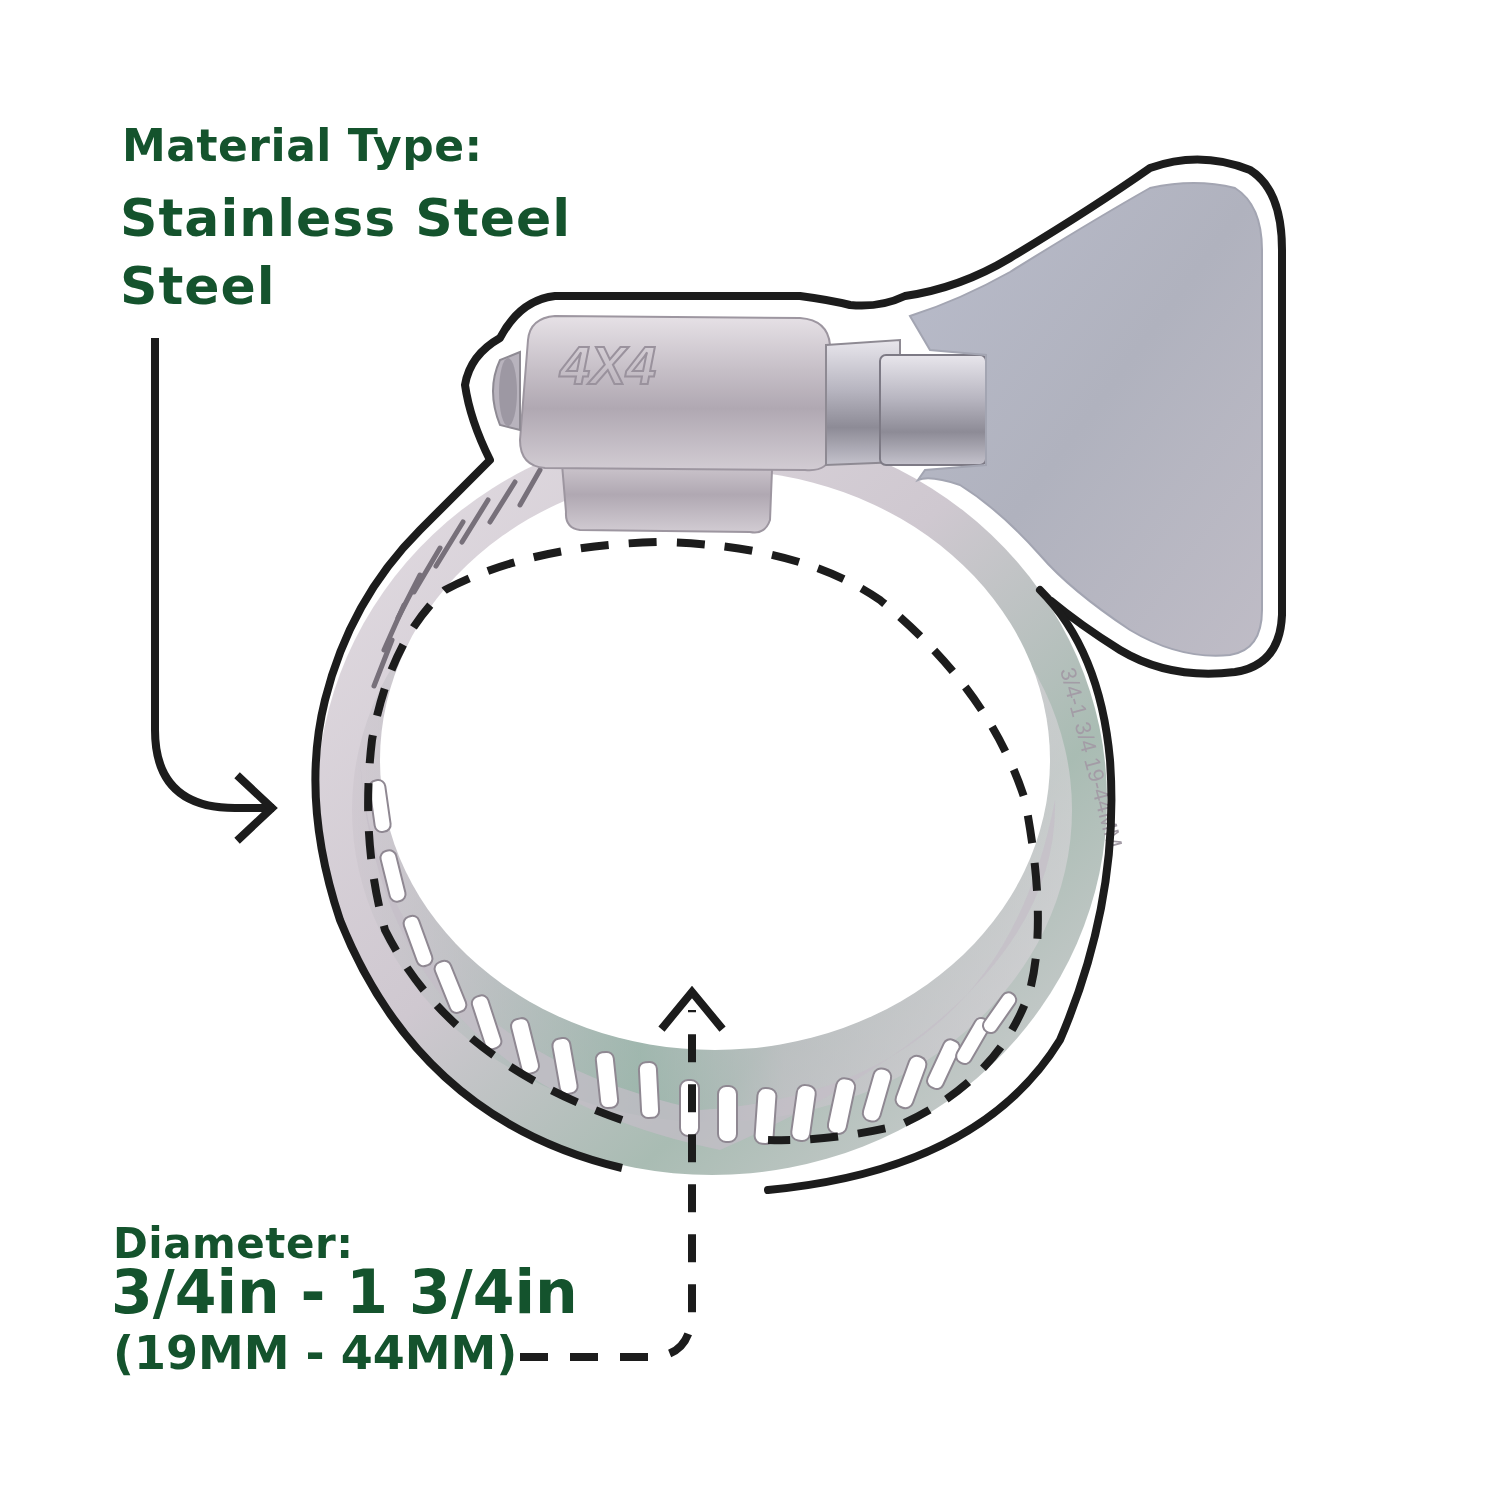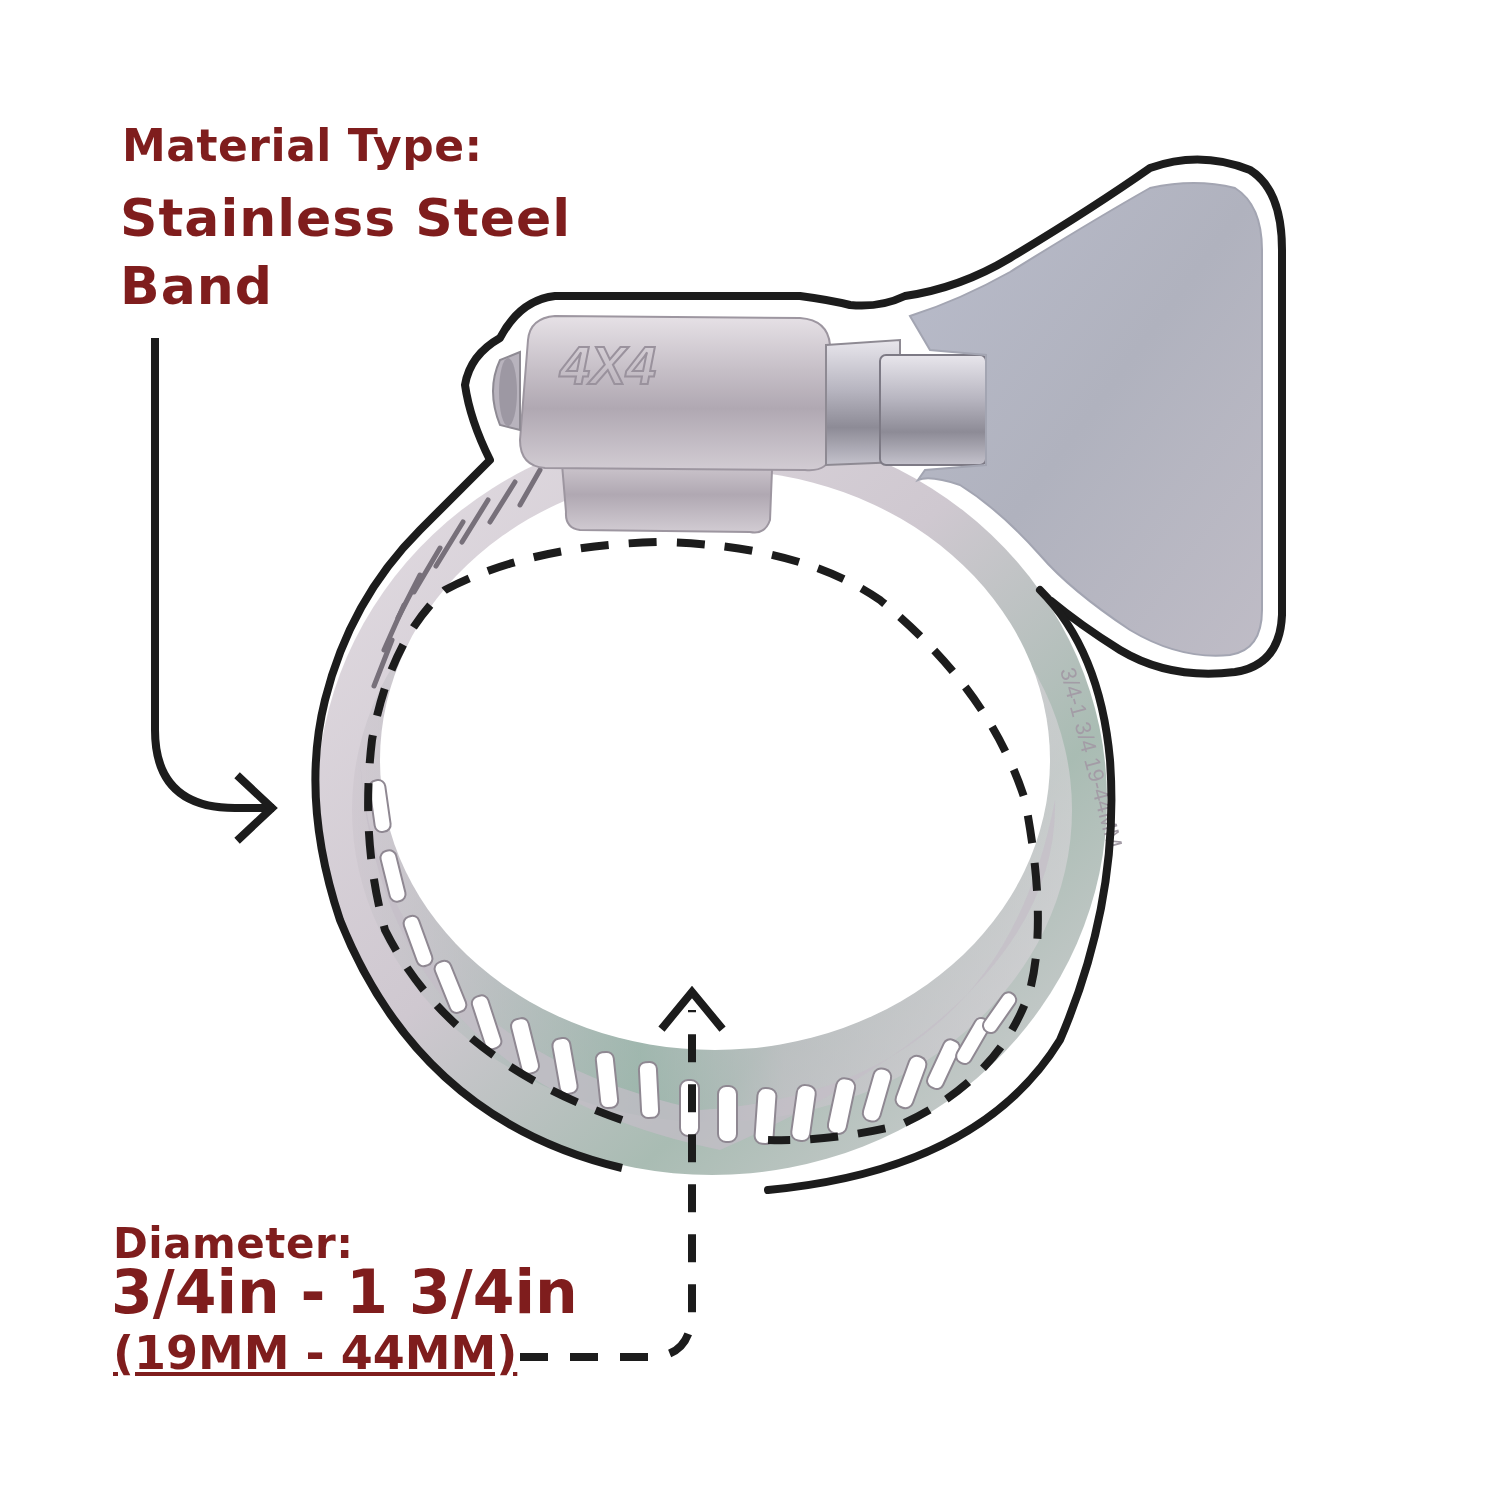--- a/index.html
+++ b/index.html
@@ -1,23 +1,23 @@
 <!DOCTYPE html>
 <html><head>
   <meta charset="utf-8">
   <style>
     html, body { margin: 0; padding: 0; background: #ffffff; }
     body { width: 1500px; height: 1500px; position: relative; overflow: hidden; font-family: "DejaVu Sans", "Liberation Sans", sans-serif; color: #1c1c1c; }
     .stage { position: absolute; left: 0; top: 0; width: 1500px; height: 1500px; }
-    .label { position: absolute; font-weight: bold; color: #7f1d1d; letter-spacing: 0.5px; line-height: 1; white-space: nowrap; }
+    .label { position: absolute; font-weight: bold; color: #14532d; letter-spacing: 0.5px; line-height: 1; white-space: nowrap; }
     .material-title { left: 122px; top: 124px; font-size: 44px; }
     .material-value { left: 120px; top: 184px; font-size: 52px; line-height: 68px; letter-spacing: 1px; }
     .diameter-title { left: 113px; top: 1205px; font-size: 42px; margin-top: 18px; }
     .diameter-value { left: 111px; top: 1262px; font-size: 60px; letter-spacing: 0px; }
-    .diameter-metric { left: 113px; top: 1330px; font-size: 46px; letter-spacing: 0px; text-decoration: underline; }
+    .diameter-metric { left: 113px; top: 1330px; font-size: 46px; letter-spacing: 0px; }
     svg { position: absolute; left: 0; top: 0; }
   </style>
 </head>
 <body>
 
 <div class="stage">
 
   <svg width="1500" height="1500" viewBox="0 0 1500 1500">
     <defs>
       <linearGradient id="bandGrad" x1="0" y1="0" x2="1" y2="1">
@@ -124,19 +124,19 @@
 
     <g fill="none" stroke="#1c1c1c" stroke-width="8">
       <path stroke-dasharray="28 22" d="M 520 1357 L 650 1357 Q 692 1357 692 1310 L 692 1010"></path>
       <path d="M 664 1026 L 692 992 L 720 1026" stroke-linecap="square"></path>
     </g>
   </svg>
 
   <div class="label material-title">Material Type:</div>
   <div class="label material-value">
     <div>Stainless Steel</div>
-    <div>Band</div>
+    <div>Steel</div>
   </div>
 
   <div class="label diameter-title">Diameter:</div>
   <div class="label diameter-value">3/4in - 1 3/4in</div>
   <div class="label diameter-metric">(19MM - 44MM)</div>
 </div>
 
 </body></html>

